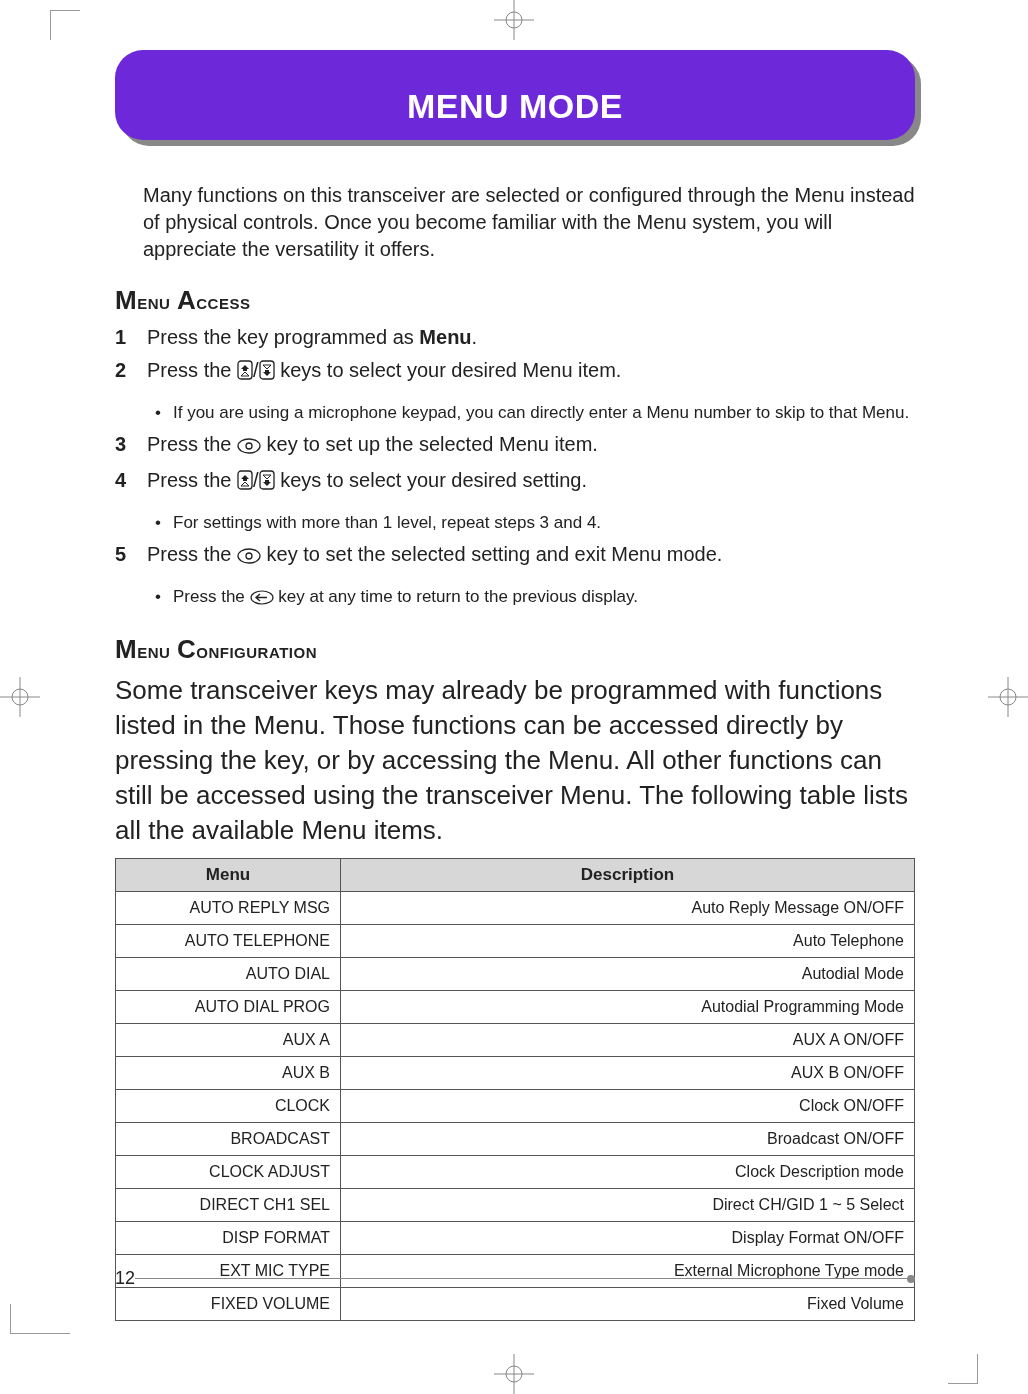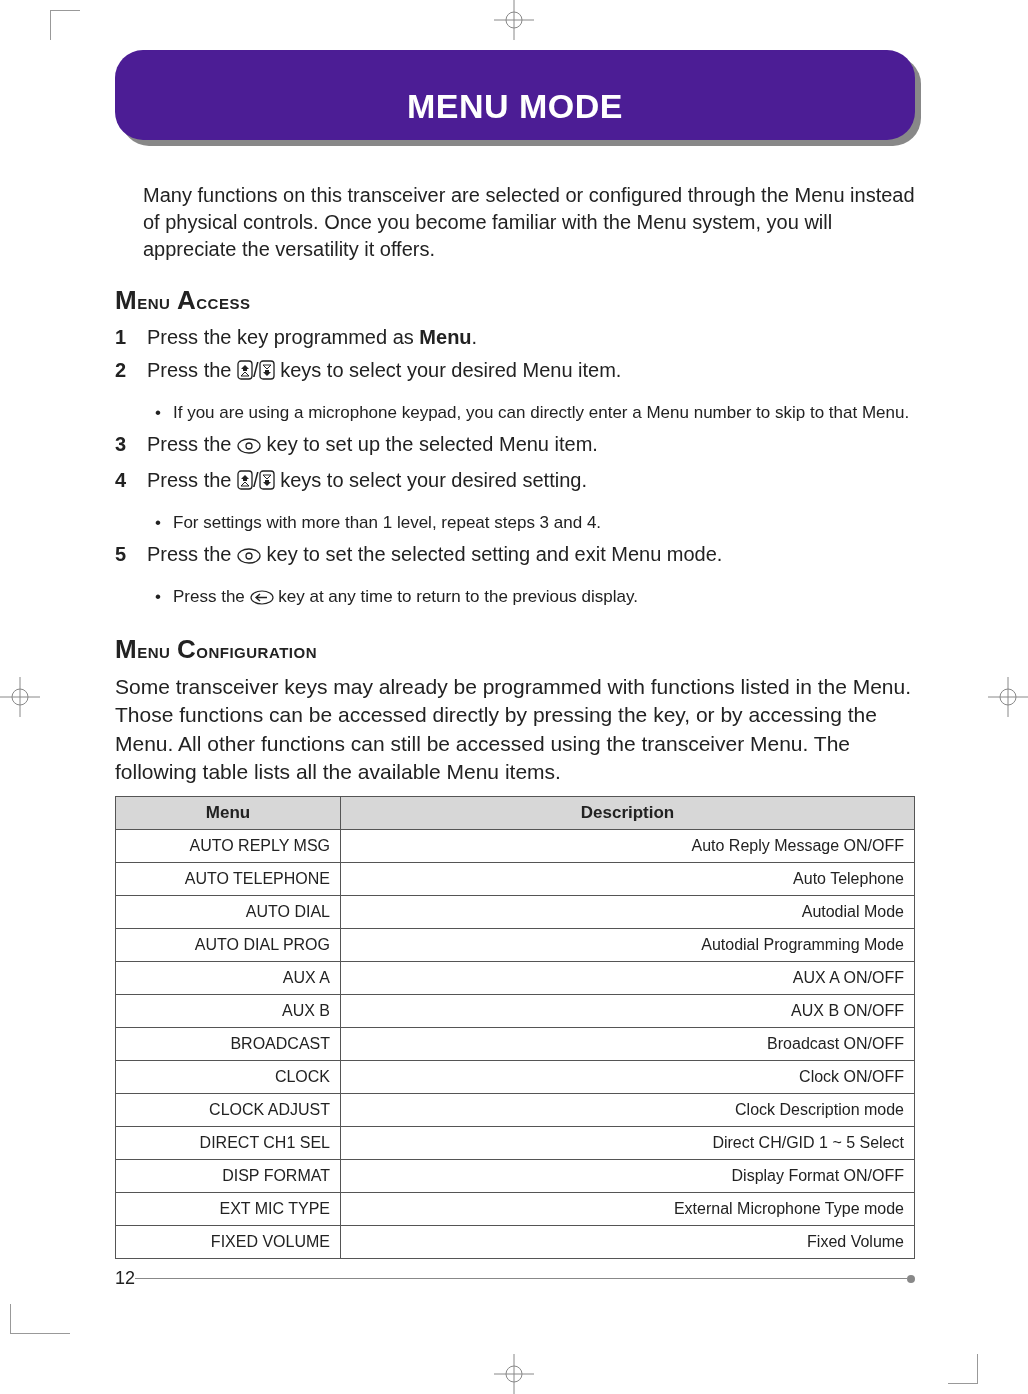--- a/index.html
+++ b/index.html
@@ -10,34 +10,34 @@
   .crop-bl { bottom: 60px; left: 10px; border-bottom-width: 1px; border-left-width: 1px; width: 60px; height: 30px; }
   .regmark-top, .regmark-bottom, .regmark-left, .regmark-right { position: absolute; }
   .regmark-top { top: 0; left: 50%; transform: translateX(-50%); }
   .regmark-bottom { bottom: 0; left: 50%; transform: translateX(-50%); }
   .regmark-left { left: 0; top: 50%; transform: translateY(-50%); }
   .regmark-right { right: 0; top: 50%; transform: translateY(-50%); }
   .regmark svg { display:block; }
   .page { position: absolute; top: 50px; left: 115px; width: 800px; }
   .title-bar-wrap { position: relative; width: 800px; height: 110px; margin-top: 0; }
   .title-bar-shadow { position: absolute; top: 6px; left: 6px; width: 800px; height: 90px; background: #888; border-radius: 28px; }
-  .title-bar { position: absolute; top: 0; left: 0; width: 800px; height: 90px; background: #4c1d95; border-radius: 28px; color: #fff; display: flex; align-items: flex-end; justify-content: center; padding-bottom: 14px; }
+  .title-bar { position: absolute; top: 0; left: 0; width: 800px; height: 90px; background: #6d28d9; border-radius: 28px; color: #fff; display: flex; align-items: flex-end; justify-content: center; padding-bottom: 14px; }
   .title-bar span { font-size: 34px; font-weight: 700; letter-spacing: 0.5px; font-family: Arial, sans-serif; }
   .intro { font-size: 20px; line-height: 1.35; margin-top: 22px; margin-left: 28px; }
   .section-h { font-size: 22px; font-weight: 700; margin-top: 22px; margin-bottom: 8px; font-variant: small-caps; letter-spacing: 0.5px; }
   .section-h .sc-big { font-size: 26px; }
   ol.steps { list-style: none; margin-top: 2px; }
   ol.steps > li { display: flex; gap: 14px; margin-top: 6px; font-size: 20px; line-height: 1.35; }
   ol.steps > li .num { font-weight: 700; min-width: 18px; }
   ol.steps > li .body { flex: 1; }
   ul.sub { list-style: none; margin-top: 4px; }
   ul.sub li { font-size: 17px; line-height: 1.35; padding-left: 26px; position: relative; margin-top: 15px; }
   ul.sub li::before { content: "•"; position: absolute; left: 8px; }
   .icon-up, .icon-down, .icon-ok, .icon-back, .icon-home { display: inline-block; vertical-align: -3px; }
-  .desc-para { font-size: 21px; line-height: 1.35; }
+  .desc-para { font-size: 26px; line-height: 1.35; }
   table.menu-table { width: 100%; border-collapse: collapse; margin-top: 10px; }
   table.menu-table th { background: #d7d7d7; font-weight: 700; font-size: 17px; padding: 6px 10px; border: 1px solid #555; text-align: center; }
   table.menu-table td { font-size: 16px; padding: 7px 10px; border: 1px solid #555; text-align: right; }
   table.menu-table td:first-child { width: 225px; }
   .footer { position: absolute; bottom: 105px; left: 115px; width: 800px; display: flex; align-items: center; }
   .footer .pn { font-size: 18px; }
   .footer .rule { flex: 1; height: 0; border-top: 1px solid #888; position: relative; }
   .footer .dot { width: 8px; height: 8px; border-radius: 50%; background: #888; }
   strong.menu-word { font-weight: 700; }
 </style>
@@ -179,26 +179,26 @@
         </tr>
         <tr>
           <td>AUX A</td>
           <td>AUX A ON/OFF</td>
         </tr>
         <tr>
           <td>AUX B</td>
           <td>AUX B ON/OFF</td>
         </tr>
         <tr>
+          <td>CLOCK</td>
+          <td>Clock ON/OFF</td>
+        </tr>
+        <tr>
           <td>BROADCAST</td>
           <td>Broadcast ON/OFF</td>
-        </tr>
-        <tr>
-          <td>CLOCK</td>
-          <td>Clock ON/OFF</td>
         </tr>
         <tr>
           <td>CLOCK ADJUST</td>
           <td>Clock Description mode</td>
         </tr>
         <tr>
           <td>DIRECT CH1 SEL</td>
           <td>Direct CH/GID 1 ~ 5 Select</td>
         </tr>
         <tr>

